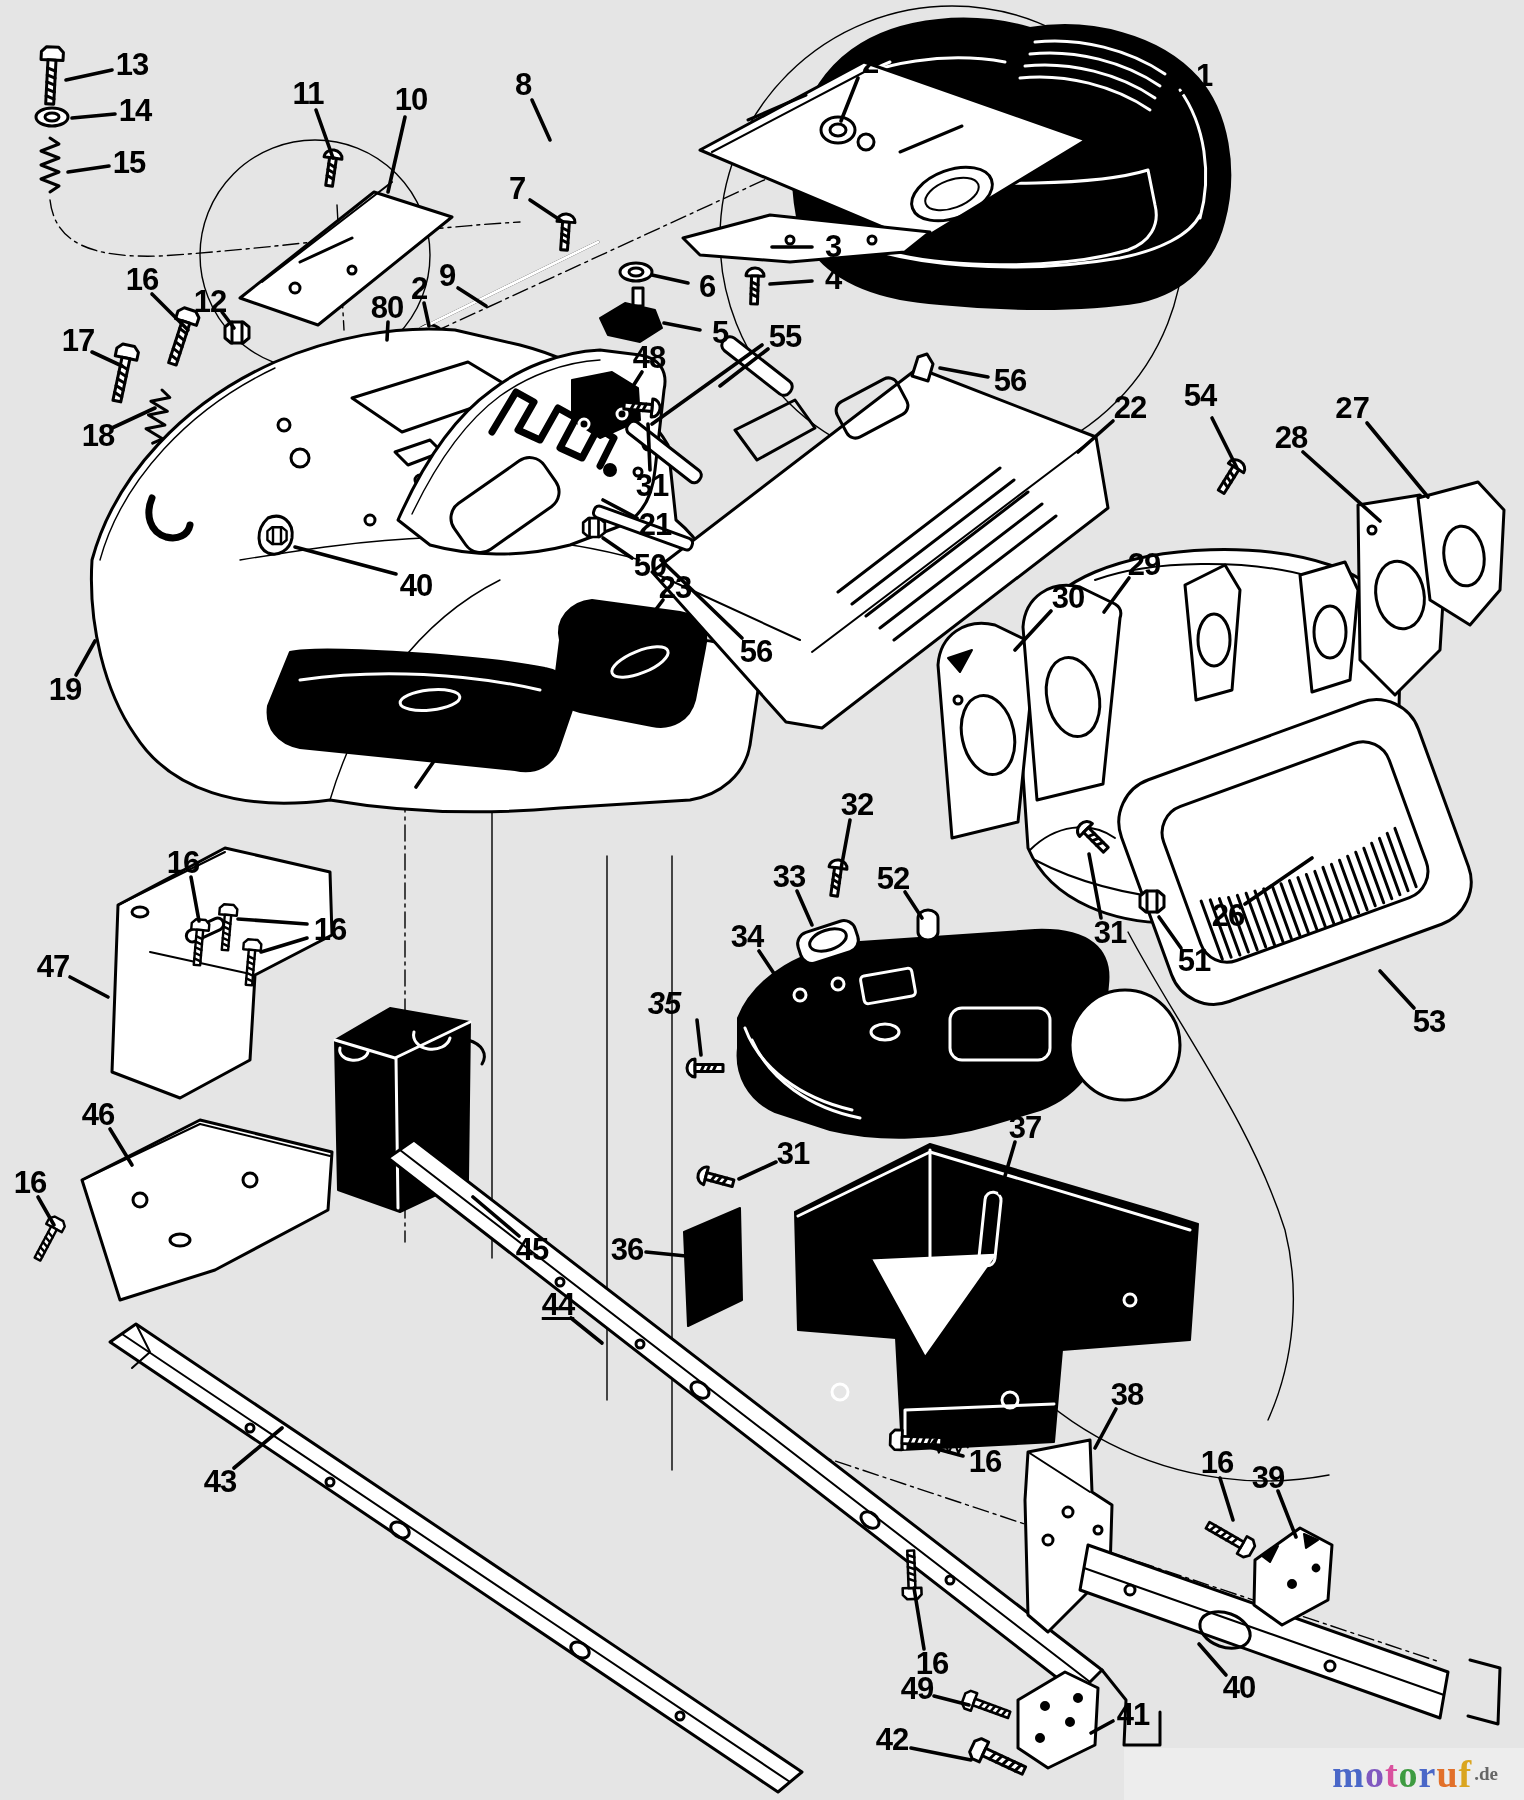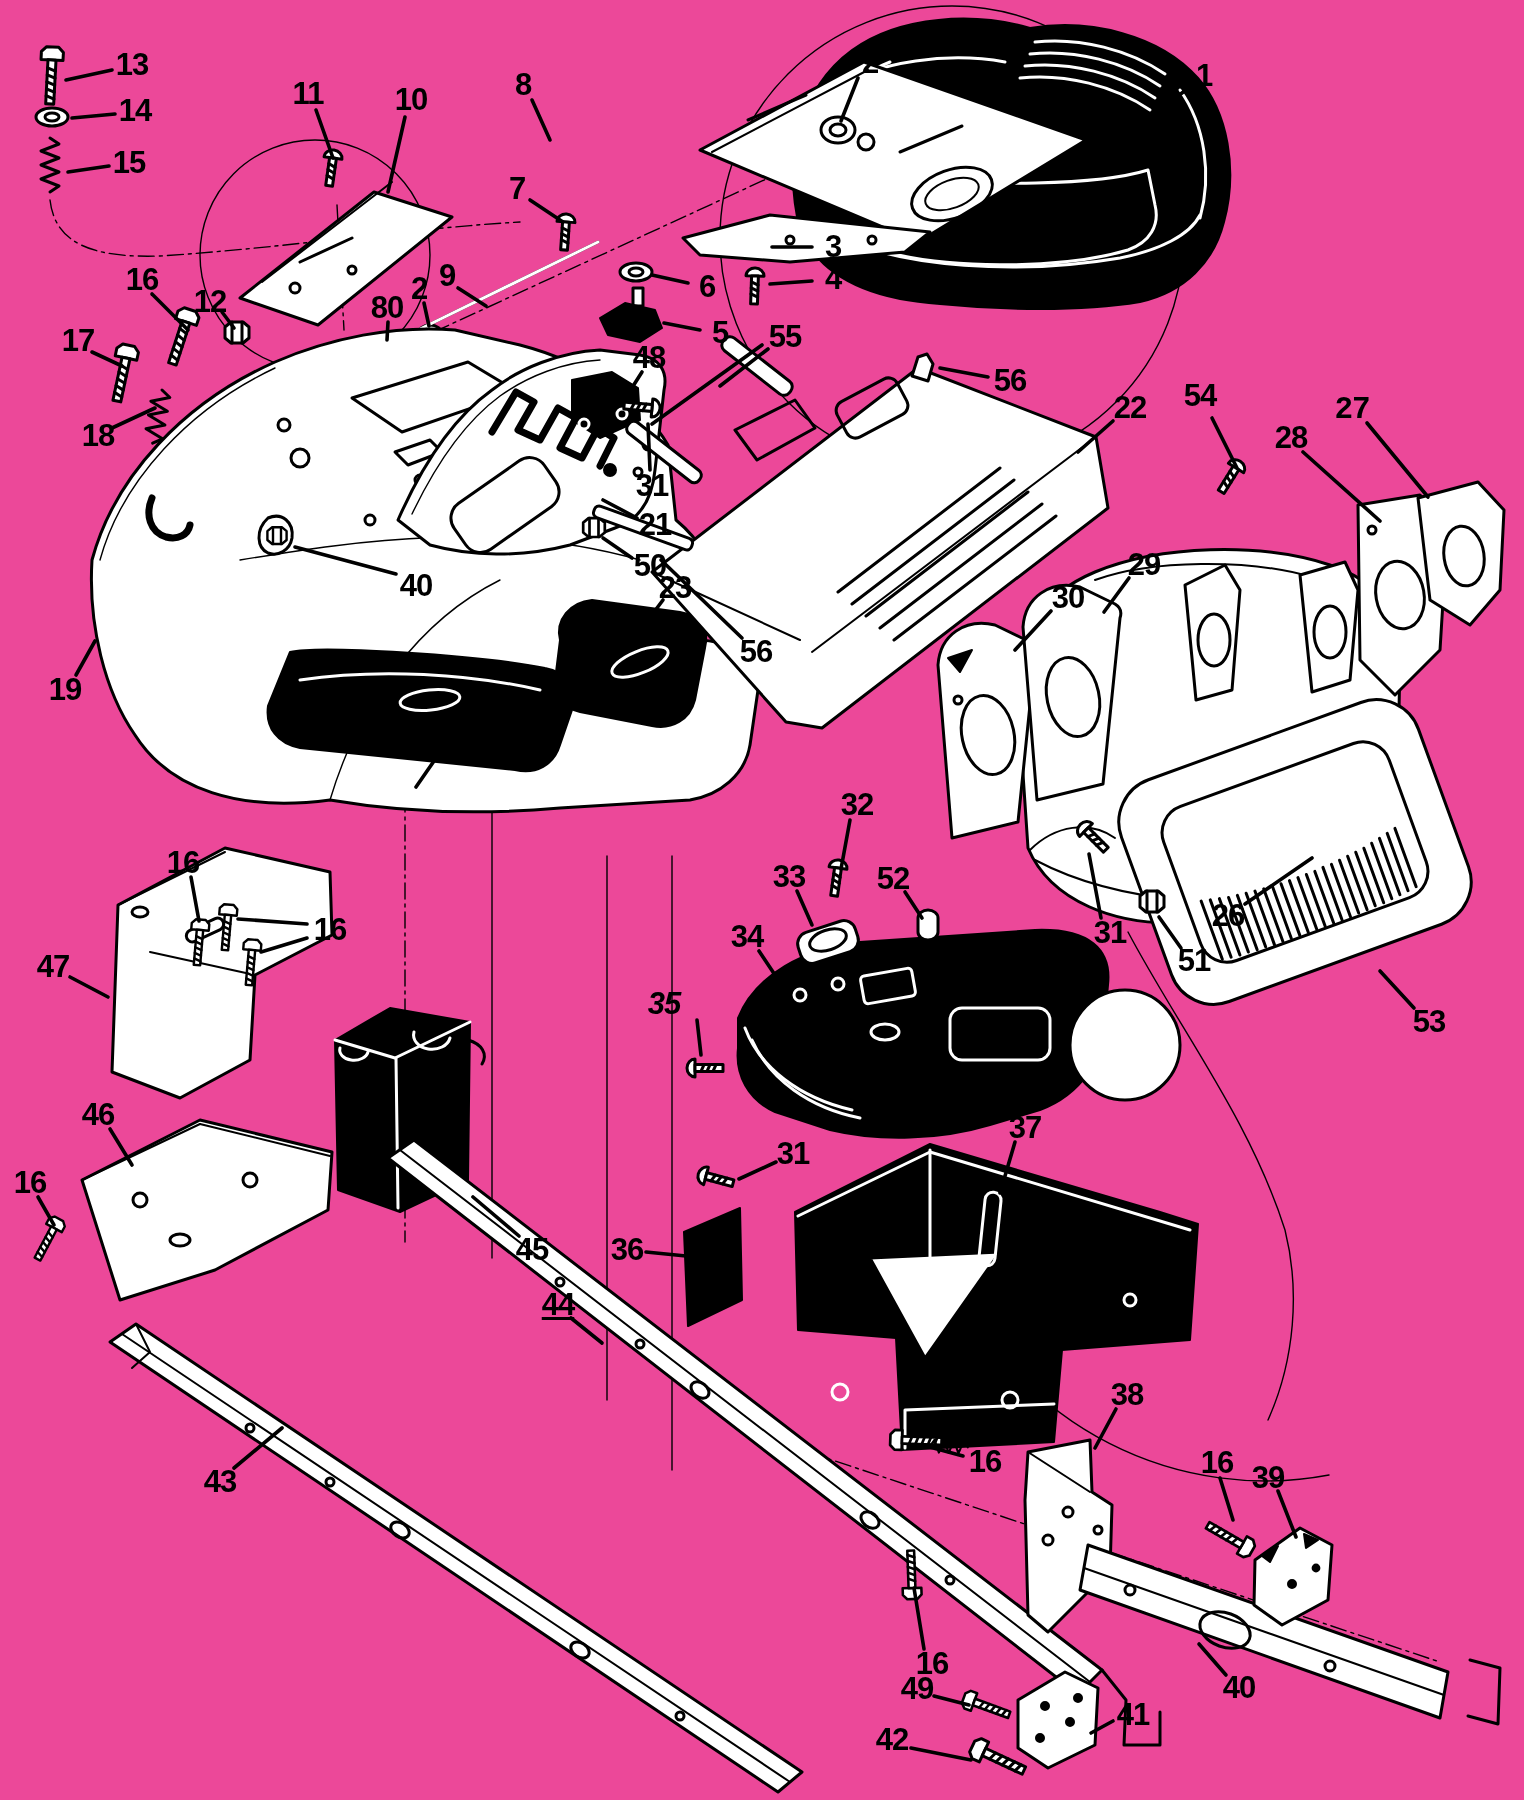--- a/index.html
+++ b/index.html
@@ -1,16 +1,16 @@
 <!DOCTYPE html>
 <html><head>
 <meta charset="utf-8">
 <style>
   html,body{margin:0;padding:0;background:#fff;}
-  .stage{position:relative;width:1524px;height:1800px;background:#ec4899;overflow:hidden;
+  .stage{position:relative;width:1524px;height:1800px;background:#e5e5e5;overflow:hidden;
          font-family:"Liberation Sans",sans-serif;}
   .stage svg.art{position:absolute;left:0;top:0;}
   
   svg.art path,svg.art line,svg.art rect,svg.art ellipse,svg.art circle,svg.art polygon,svg.art polyline{
     fill:none;stroke:#000;stroke-width:3;stroke-linejoin:round;stroke-linecap:round;}
   svg.art .thin{stroke-width:1.4}
   svg.art .med{stroke-width:2}
   svg.art .fat{stroke-width:7}
   svg.art .fillb{fill:#000;stroke:#000;stroke-width:2}
   svg.art .fillw{fill:#fff}
@@ -494,14 +494,18 @@
       <div class="callout" style="left: 985px; top: 1462px;">16</div>
       <div class="callout" style="left: 1217px; top: 1463px;">16</div>
       <div class="callout" style="left: 1268px; top: 1478px;">39</div>
       <div class="callout" style="left: 1239px; top: 1688px;">40</div>
       <div class="callout" style="left: 932px; top: 1664px;">16</div>
       <div class="callout" style="left: 917px; top: 1689px;">49</div>
       <div class="callout" style="left: 1133px; top: 1715px;">41</div>
       <div class="callout" style="left: 892px; top: 1740px;">42</div>
     </div>
 
-
+<div class="wmbox" style="background: rgb(237, 237, 237);">
+  <span class="wmword" id="wmword"><span style="color: rgb(74, 103, 200);">m</span><span style="color: rgb(128, 89, 192);">o</span><span style="color: rgb(217, 81, 158);">t</span><span style="color: rgb(62, 155, 65);">o</span><span style="color: rgb(74, 103, 200);">r</span><span style="color: rgb(226, 112, 42);">u</span><span style="color: rgb(218, 165, 32);">f</span></span>
+  <span class="wmsuffix" style="color: rgb(102, 102, 102);">.de</span>
 </div>
 
+</div>
+
 </body></html>

